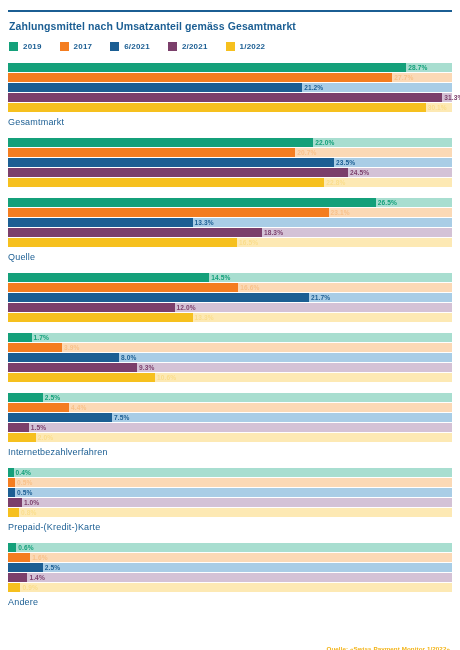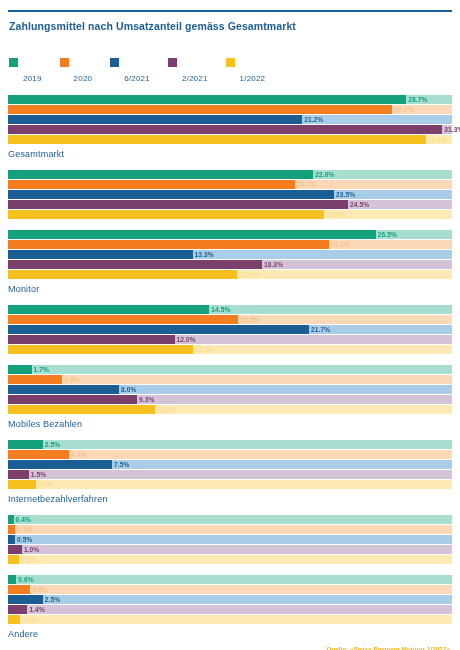--- a/index.html
+++ b/index.html
@@ -15,21 +15,21 @@
   .top-rule{height:2px;background:#1b5e93;margin:10px 0 0 0;}
 
   .title{
     font-size:10.5px;font-weight:bold;color:#1b5e93;
     letter-spacing:.1px;margin:8px 0 0 1px;
   }
 
   .legend{display:flex;align-items:center;margin:10px 0 0 1px;}
   .legend-item{display:flex;align-items:center;margin-right:18px;}
   .legend-swatch{width:9px;height:9px;margin-right:5px;flex:none;}
-  .legend-label{font-size:8px;font-weight:normal;color:#1b5e93;letter-spacing:.2px;margin-top:32px;}
+  .legend-label{font-size:8px;font-weight:bold;color:#1b5e93;letter-spacing:.2px;}
 
   .groups{margin-top:12px;}
   .group{margin-bottom:11px;}
   .rows{width:100%;}
 
   .row{position:relative;height:9px;margin-bottom:1px;}
   .track{position:absolute;left:0;top:0;height:9px;width:100%;}
   .bar{position:absolute;left:0;top:0;height:9px;}
   .val{
     position:absolute;top:0;height:9px;line-height:9px;
@@ -55,21 +55,21 @@
 
   <div class="title">Zahlungsmittel nach Umsatzanteil gemäss Gesamtmarkt</div>
 
   <div class="legend">
       <div class="legend-item">
         <span class="legend-swatch" style="background: rgb(20, 160, 122);"></span>
         <span class="legend-label">2019</span>
       </div>
       <div class="legend-item">
         <span class="legend-swatch" style="background: rgb(244, 125, 32);"></span>
-        <span class="legend-label">2020</span>
+        <span class="legend-label">2017</span>
       </div>
       <div class="legend-item">
         <span class="legend-swatch" style="background: rgb(27, 94, 147);"></span>
         <span class="legend-label">6/2021</span>
       </div>
       <div class="legend-item">
         <span class="legend-swatch" style="background: rgb(123, 63, 107);"></span>
         <span class="legend-label">2/2021</span>
       </div>
       <div class="legend-item">
@@ -159,21 +159,21 @@
             <div class="track" style="background: rgb(212, 194, 214);"></div>
             <div class="bar" style="width: 57.1875%; background: rgb(123, 63, 107);"></div>
             <span class="val" style="left: 57.1875%; color: rgb(123, 63, 107);">18.3%</span>
           </div>
           <div class="row">
             <div class="track" style="background: rgb(253, 233, 180);"></div>
             <div class="bar" style="width: 51.5625%; background: rgb(246, 192, 30);"></div>
             <span class="val" style="left: 51.5625%; color: rgb(250, 221, 140);">16.5%</span>
           </div>
         </div>
-        <div class="group-label">Monitor</div>
+        <div class="group-label">Quelle</div>
       </div>
       <div class="group">
         <div class="rows">
           <div class="row">
             <div class="track" style="background: rgb(168, 222, 208);"></div>
             <div class="bar" style="width: 45.3125%; background: rgb(20, 160, 122);"></div>
             <span class="val" style="left: 45.3125%; color: rgb(20, 160, 122);">14.5%</span>
           </div>
           <div class="row">
             <div class="track" style="background: rgb(251, 217, 182);"></div>
@@ -218,21 +218,20 @@
             <div class="track" style="background: rgb(212, 194, 214);"></div>
             <div class="bar" style="width: 29.0625%; background: rgb(123, 63, 107);"></div>
             <span class="val" style="left: 29.0625%; color: rgb(123, 63, 107);">9.3%</span>
           </div>
           <div class="row">
             <div class="track" style="background: rgb(253, 233, 180);"></div>
             <div class="bar" style="width: 33.125%; background: rgb(246, 192, 30);"></div>
             <span class="val" style="left: 33.125%; color: rgb(250, 221, 140);">10.6%</span>
           </div>
         </div>
-        <div class="group-label">Mobiles Bezahlen</div>
       </div>
       <div class="group">
         <div class="rows">
           <div class="row">
             <div class="track" style="background: rgb(168, 222, 208);"></div>
             <div class="bar" style="width: 7.8125%; background: rgb(20, 160, 122);"></div>
             <span class="val" style="left: 7.8125%; color: rgb(20, 160, 122);">2.5%</span>
           </div>
           <div class="row">
             <div class="track" style="background: rgb(251, 217, 182);"></div>
@@ -278,20 +277,21 @@
             <div class="track" style="background: rgb(212, 194, 214);"></div>
             <div class="bar" style="width: 3.125%; background: rgb(123, 63, 107);"></div>
             <span class="val" style="left: 3.125%; color: rgb(123, 63, 107);">1.0%</span>
           </div>
           <div class="row">
             <div class="track" style="background: rgb(253, 233, 180);"></div>
             <div class="bar" style="width: 2.5%; background: rgb(246, 192, 30);"></div>
             <span class="val" style="left: 2.5%; color: rgb(250, 221, 140);">0.8%</span>
           </div>
         </div>
+        <div class="group-label">Prepaid-(Kredit-)Karte</div>
       </div>
       <div class="group">
         <div class="rows">
           <div class="row">
             <div class="track" style="background: rgb(168, 222, 208);"></div>
             <div class="bar" style="width: 1.875%; background: rgb(20, 160, 122);"></div>
             <span class="val" style="left: 1.875%; color: rgb(20, 160, 122);">0.6%</span>
           </div>
           <div class="row">
             <div class="track" style="background: rgb(251, 217, 182);"></div>

